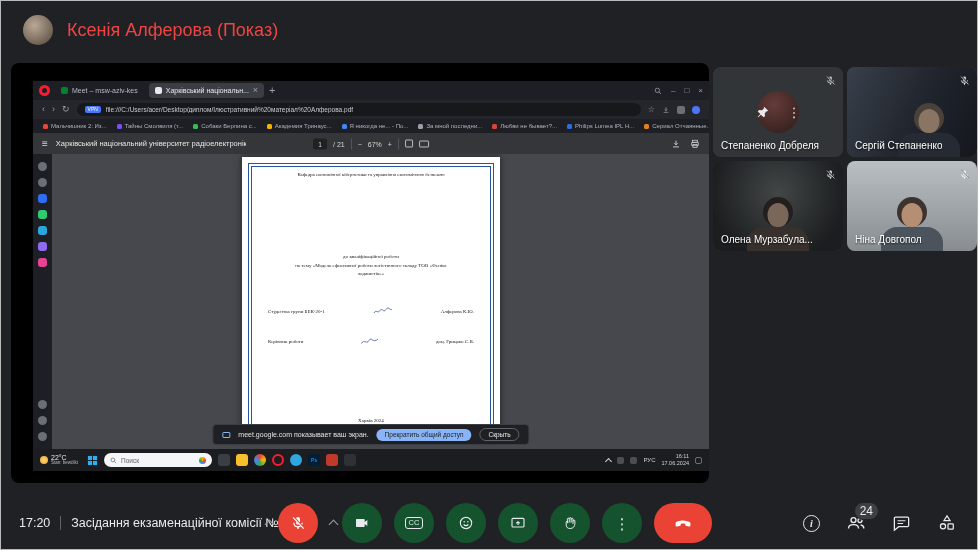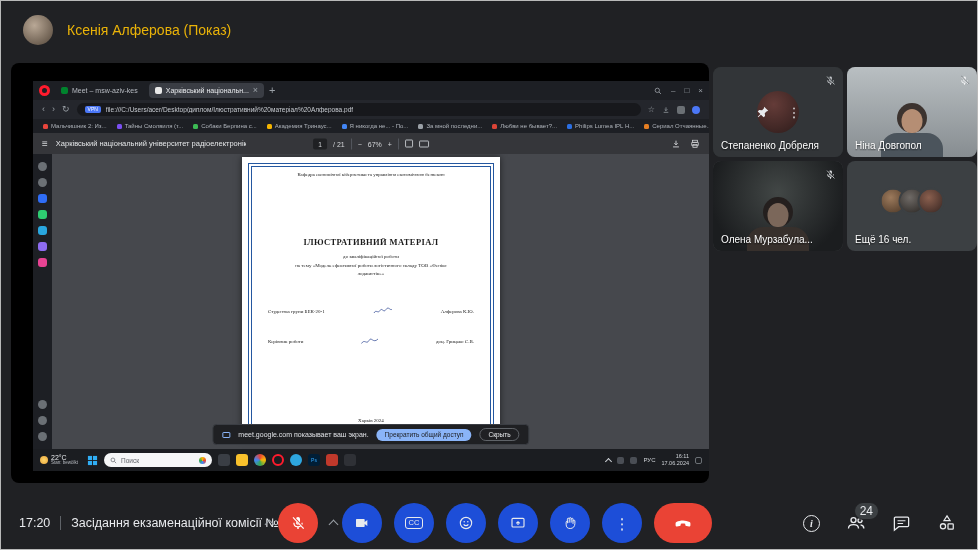--- a/index.html
+++ b/index.html
@@ -2,21 +2,21 @@
 <html><head>
 <meta charset="utf-8">
 <style>
   * { box-sizing: border-box; }
   body { margin:0; background:#fff; font-family:"Liberation Sans", sans-serif; }
   .frame { position:relative; width:978px; height:550px; border:1px solid #b9b9b9; background:#202124; overflow:hidden; }
 
   
   .presenter-bar { position:absolute; left:0; top:0; width:100%; height:58px; display:flex; align-items:center; gap:14px; padding-left:22px; }
   .presenter-avatar { width:30px; height:30px; border-radius:50%; background:radial-gradient(circle at 38% 35%, #b9a896, #6b5d4f 75%); flex:0 0 auto; }
-  .presenter-name { color:#eab308; font-size:14px; }
+  .presenter-name { color:#ef4444; font-size:18px; }
 
   
   .stage { position:absolute; left:10px; top:62px; width:698px; height:420px; background:#000; border-radius:8px; }
   .screen { position:absolute; left:22px; top:18px; width:676px; height:390px; background:#2b2d33; display:flex; flex-direction:column; }
 
   .tabbar { height:19px; background:#1d1f24; display:flex; align-items:center; gap:5px; padding:0 6px; flex:0 0 auto; }
   .opera-logo { width:11px; height:11px; border-radius:50%; border:3px solid #ff1b2d; }
   .tab { height:15px; display:flex; align-items:center; gap:4px; padding:0 6px; border-radius:4px; color:#b7bbc2; font-size:7px; white-space:nowrap; }
   .tab.active { background:#3a3d44; color:#e8eaed; }
   .tab-fav { width:7px; height:7px; border-radius:2px; flex:0 0 auto; }
@@ -123,21 +123,21 @@
   .ava-stack span:first-child { margin-left:0; }
 
   
   .controls { position:absolute; left:0; right:0; top:494px; height:56px; display:flex; align-items:center; }
   .left-info { display:flex; align-items:center; gap:10px; margin-left:18px; color:#e8eaed; font-size:12.5px; }
   .info-divider { width:1px; height:14px; background:#5f6368; }
   .meeting-title { max-width:215px; white-space:nowrap; overflow:hidden; }
   .center-ctls { position:absolute; left:50%; top:50%; transform:translate(-50%,-50%); display:flex; align-items:center; gap:12px; }
   .split { display:flex; align-items:center; gap:5px; }
   .chev-up { width:7px; height:7px; border-left:1.6px solid #9aa0a6; border-top:1.6px solid #9aa0a6; transform:rotate(45deg); margin-top:3px; cursor:pointer; }
-  .ctl { width:40px; height:40px; border-radius:50%; border:none; background:#1d4ed8; display:flex; align-items:center; justify-content:center; cursor:pointer; padding:0; }
+  .ctl { width:40px; height:40px; border-radius:50%; border:none; background:#14532d; display:flex; align-items:center; justify-content:center; cursor:pointer; padding:0; }
   .ctl.red { background:#ea4335; }
   .ctl.end { width:58px; border-radius:20px; background:#ea4335; }
   .cc-box { border:1.3px solid #e8eaed; border-radius:3px; color:#e8eaed; font-size:7.5px; padding:1.5px 3px; line-height:1; }
   .more-dots { color:#e8eaed; font-size:15px; line-height:1; }
   .right-ctls { position:absolute; right:20px; top:50%; transform:translateY(-50%); display:flex; align-items:center; gap:26px; }
   .r-ic { position:relative; cursor:pointer; display:flex; align-items:center; justify-content:center; }
   .info-circle { width:17px; height:17px; border:1.6px solid #e8eaed; border-radius:50%; color:#e8eaed; font-size:10px; font-weight:bold; display:flex; align-items:center; justify-content:center; font-family:"Liberation Serif", serif; font-style:italic; }
   .count-badge { position:absolute; top:-11px; right:-13px; background:#3c4043; border:1px solid #202124; color:#e8eaed; font-size:12px; padding:1px 5px; border-radius:9px; line-height:1.2; }
 </style>
 </head>
@@ -272,21 +272,20 @@
           <span class="side-dot" style="background:#e84393"></span>
           <span class="side-spacer"></span>
           <span class="side-dot" style="background:#6b7075;border-radius:50%"></span>
           <span class="side-dot" style="background:#6b7075;border-radius:50%"></span>
           <span class="side-dot" style="background:#6b7075;border-radius:50%"></span>
         </div>
 
         <div class="page">
           <span class="page-border"></span>
           <div class="doc-dept">Кафедра економічної кібернетики та управління економічною безпекою</div>
-          <div class="doc-title">ІЛЮСТРАТИВНИЙ МАТЕРІАЛ</div>
           <div class="doc-line1">до кваліфікаційної роботи</div>
           <div class="doc-line2">на тему «Модель ефективної роботи логістичного складу ТОВ «Фенікс лоджистік»»</div>
           <div class="doc-row r1">
             <span>Студентка групи БЕК-20-1</span>
             <svg width="22" height="9" viewBox="0 0 44 18">
                 <path d="M4 12c4-8 8 2 12-5s7 6 12-2 9 4 12-1" fill="none" stroke="#27408f" stroke-width="1.4"></path>
               </svg>
             <span>Алферова К.Ю.</span>
           </div>
           <div class="doc-row r2">
@@ -369,69 +368,79 @@
           <svg width="11" height="11" viewBox="0 0 24 24">
             <path fill="#c4c7cb" d="M12 14.5c1.7 0 3-1.3 3-3V6a3 3 0 0 0-6 0v5.5c0 1.7 1.3 3 3 3z"></path>
             <path fill="#c4c7cb" d="M17.3 11.5a5.3 5.3 0 0 1-10.6 0H4.9a7.1 7.1 0 0 0 6 7V21h2.2v-2.5a7.1 7.1 0 0 0 6-7h-1.8z"></path>
             <path stroke="#3c4043" stroke-width="3.4" d="M4.5 2.5l17 18"></path>
             <path stroke="#c4c7cb" stroke-width="1.8" d="M4.5 3.5l16 17"></path>
           </svg>
         </span>
       <span class="tile-name">Степаненко Добреля</span>
     </div>
 
+    <div class="tile">
+      <div class="vid v-serhii">
+          <div class="sil">
+            <span class="hair"></span>
+            <span class="face"></span>
+            <span class="torso"></span>
+          </div>
+        </div>
+      <span class="mic-off-badge">
+          <svg width="11" height="11" viewBox="0 0 24 24">
+            <path fill="#e3e5e8" d="M12 14.5c1.7 0 3-1.3 3-3V6a3 3 0 0 0-6 0v5.5c0 1.7 1.3 3 3 3z"></path>
+            <path fill="#e3e5e8" d="M17.3 11.5a5.3 5.3 0 0 1-10.6 0H4.9a7.1 7.1 0 0 0 6 7V21h2.2v-2.5a7.1 7.1 0 0 0 6-7h-1.8z"></path>
+            <path stroke="#20242c" stroke-width="3.4" d="M4.5 2.5l17 18"></path>
+            <path stroke="#e3e5e8" stroke-width="1.8" d="M4.5 3.5l16 17"></path>
+          </svg>
+        </span>
+      <span class="tile-name">Сергій Степаненко</span>
+    </div>
+
+    <div class="tile">
+      <div class="vid v-olena">
+          <div class="sil">
+            <span class="hair"></span>
+            <span class="face"></span>
+            <span class="torso"></span>
+          </div>
+        </div>
+      <span class="mic-off-badge">
+          <svg width="11" height="11" viewBox="0 0 24 24">
+            <path fill="#e3e5e8" d="M12 14.5c1.7 0 3-1.3 3-3V6a3 3 0 0 0-6 0v5.5c0 1.7 1.3 3 3 3z"></path>
+            <path fill="#e3e5e8" d="M17.3 11.5a5.3 5.3 0 0 1-10.6 0H4.9a7.1 7.1 0 0 0 6 7V21h2.2v-2.5a7.1 7.1 0 0 0 6-7h-1.8z"></path>
+            <path stroke="#1b1d1f" stroke-width="3.4" d="M4.5 2.5l17 18"></path>
+            <path stroke="#e3e5e8" stroke-width="1.8" d="M4.5 3.5l16 17"></path>
+          </svg>
+        </span>
+      <span class="tile-name">Олена Мурзабула...</span>
+    </div>
 
     <div class="tile">
       <div class="vid v-nina">
           <div class="sil">
             <span class="hair"></span>
             <span class="face"></span>
             <span class="torso"></span>
           </div>
         </div>
       <span class="mic-off-badge">
           <svg width="11" height="11" viewBox="0 0 24 24">
             <path fill="#f2f3f4" d="M12 14.5c1.7 0 3-1.3 3-3V6a3 3 0 0 0-6 0v5.5c0 1.7 1.3 3 3 3z"></path>
             <path fill="#f2f3f4" d="M17.3 11.5a5.3 5.3 0 0 1-10.6 0H4.9a7.1 7.1 0 0 0 6 7V21h2.2v-2.5a7.1 7.1 0 0 0 6-7h-1.8z"></path>
             <path stroke="#878d91" stroke-width="3.4" d="M4.5 2.5l17 18"></path>
             <path stroke="#f2f3f4" stroke-width="1.8" d="M4.5 3.5l16 17"></path>
           </svg>
         </span>
       <span class="tile-name">Ніна Довгопол</span>
     </div>
 
-    <div class="tile">
-      <div class="vid v-olena">
-          <div class="sil">
-            <span class="hair"></span>
-            <span class="face"></span>
-            <span class="torso"></span>
-          </div>
-        </div>
-      <span class="mic-off-badge">
-          <svg width="11" height="11" viewBox="0 0 24 24">
-            <path fill="#e3e5e8" d="M12 14.5c1.7 0 3-1.3 3-3V6a3 3 0 0 0-6 0v5.5c0 1.7 1.3 3 3 3z"></path>
-            <path fill="#e3e5e8" d="M17.3 11.5a5.3 5.3 0 0 1-10.6 0H4.9a7.1 7.1 0 0 0 6 7V21h2.2v-2.5a7.1 7.1 0 0 0 6-7h-1.8z"></path>
-            <path stroke="#1b1d1f" stroke-width="3.4" d="M4.5 2.5l17 18"></path>
-            <path stroke="#e3e5e8" stroke-width="1.8" d="M4.5 3.5l16 17"></path>
-          </svg>
-        </span>
-      <span class="tile-name">Олена Мурзабула...</span>
-    </div>
-
-
-
-    <div class="tile">
-      <div class="ava-stack">
-        <span style="background:radial-gradient(circle at 40% 35%, #9c7a5c, #5a4330 80%)"></span>
-        <span style="background:radial-gradient(circle at 40% 35%, #6f6a66, #36322f 80%)"></span>
-        <span style="background:radial-gradient(circle at 40% 35%, #8a5f4e, #46302a 80%)"></span>
-      </div>
-      <span class="tile-name">Ещё 16 чел.</span>
-    </div>
+
+
 
 
   </aside>
 
   <footer class="controls">
     <div class="left-info">
       <span>17:20</span>
       <span class="info-divider"></span>
       <span class="meeting-title">Засідання екзаменаційної комісії № 1. Захи...</span>
     </div>

